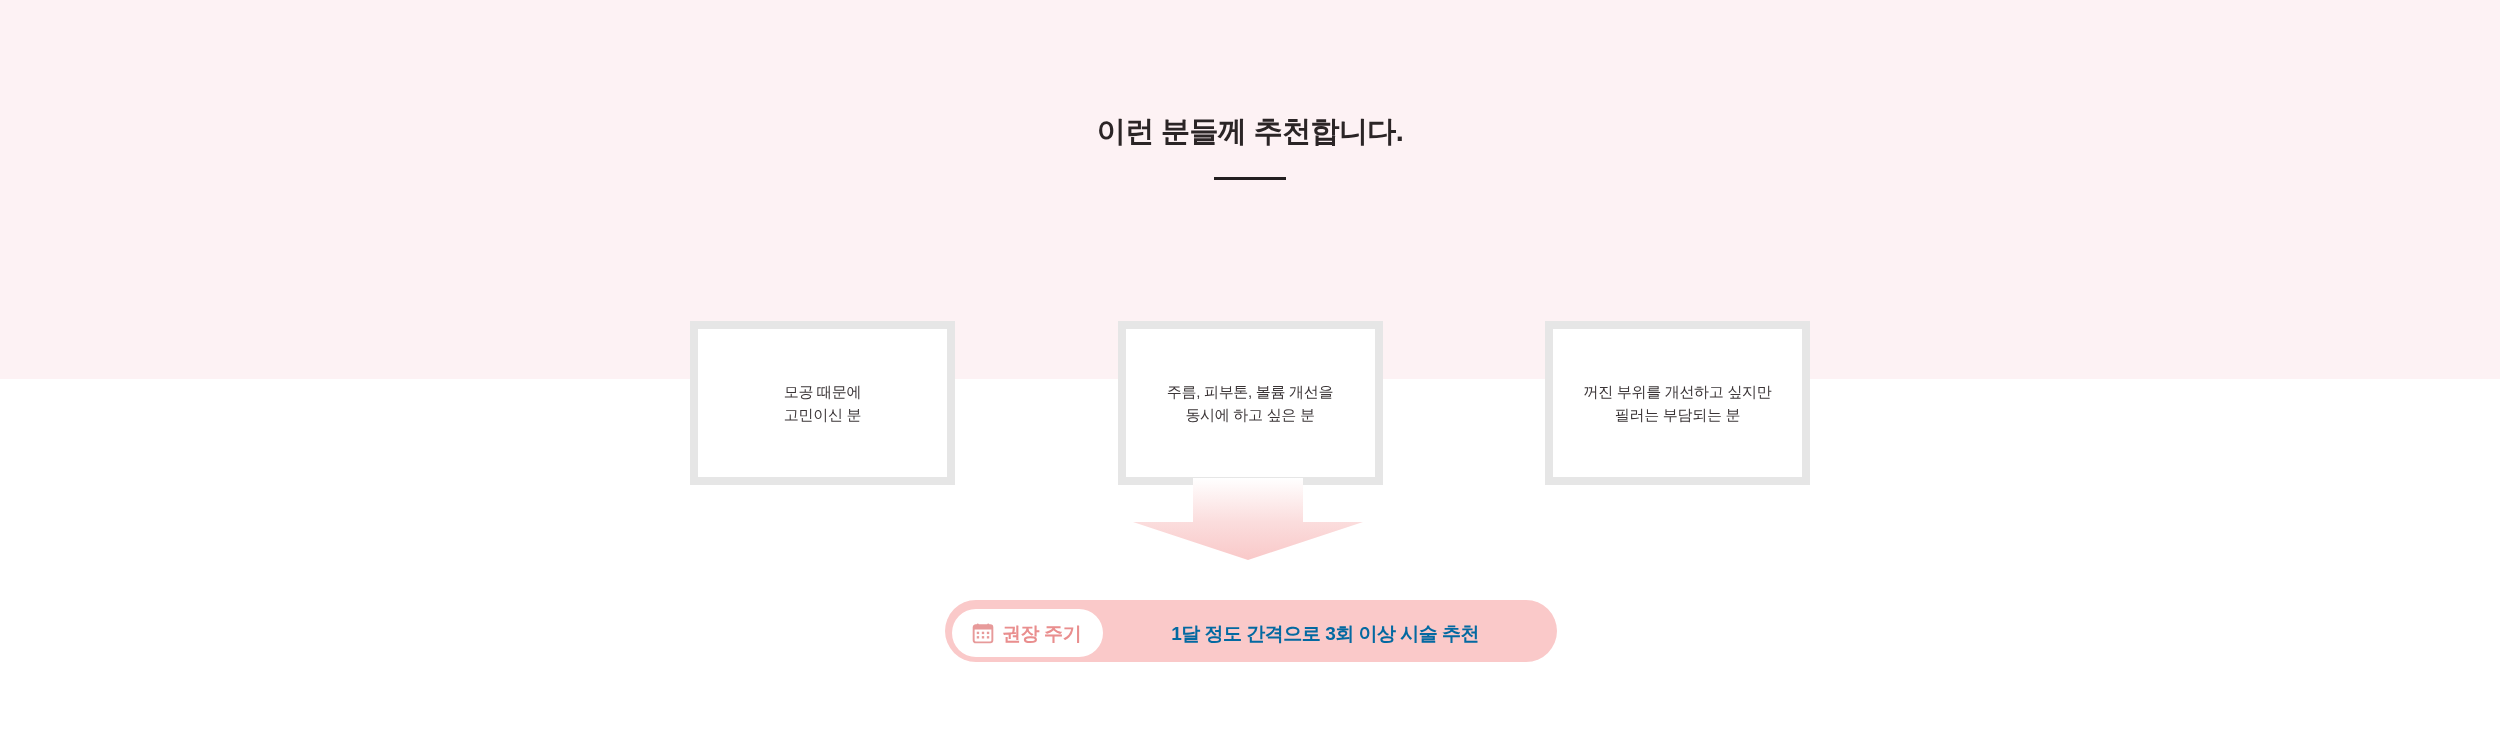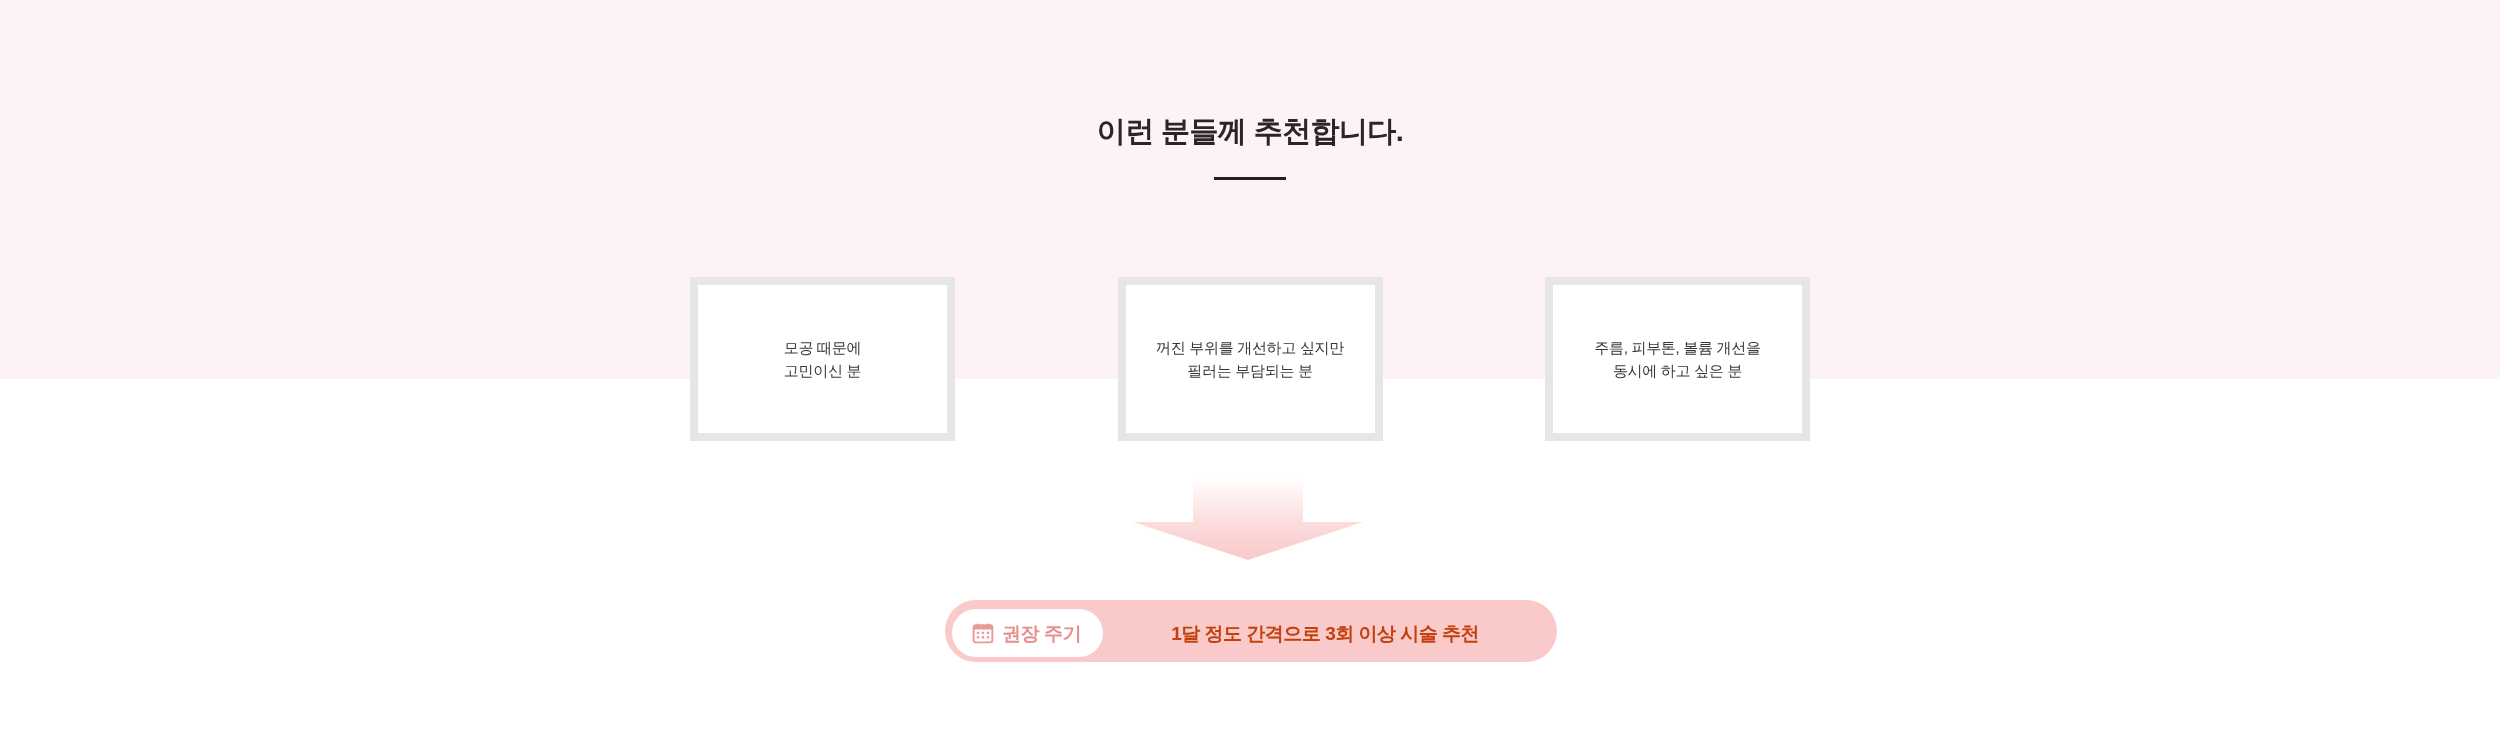--- a/index.html
+++ b/index.html
@@ -67,20 +67,21 @@
     justify-content: space-between;
     align-items: stretch;
   }
   .card {
     width: 265px;
     height: 164px;
     background: #e6e6e6;
     box-sizing: border-box;
     padding: 8px;
     display: flex;
+    margin-top: 44px;
   }
   .card-inner {
     flex: 1 1 auto;
     background: #ffffff;
     display: flex;
     align-items: center;
     justify-content: center;
     text-align: center;
   }
   .card-text {
@@ -141,21 +142,21 @@
   .cal-icon {
     width: 22px;
     height: 22px;
     display: block;
   }
   .badge-desc {
     flex: 1 1 auto;
     text-align: center;
     font-size: 19px;
     font-weight: 700;
-    color: #c2410c;
+    color: #0369a1;
     letter-spacing: -0.5px;
     line-height: 1;
     padding-right: 10px;
     margin-left: 8px;
   }
 </style>
 </head>
 <body>
 
 <div class="page">
@@ -171,29 +172,29 @@
 
     <div class="card">
       <div class="card-inner">
         <div class="card-text">모공 때문에
 고민이신 분</div>
       </div>
     </div>
 
     <div class="card">
       <div class="card-inner">
+        <div class="card-text">주름, 피부톤, 볼륨 개선을
+동시에 하고 싶은 분</div>
+      </div>
+    </div>
+
+    <div class="card">
+      <div class="card-inner">
         <div class="card-text">꺼진 부위를 개선하고 싶지만
 필러는 부담되는 분</div>
-      </div>
-    </div>
-
-    <div class="card">
-      <div class="card-inner">
-        <div class="card-text">주름, 피부톤, 볼륨 개선을
-동시에 하고 싶은 분</div>
       </div>
     </div>
 
 
   </div>
 
   <div class="arrow">
     <svg viewBox="0 0 230 82" xmlns="http://www.w3.org/2000/svg" aria-hidden="true">
       <defs>
         <linearGradient id="arrowGrad" x1="0" y1="0" x2="0" y2="1">

